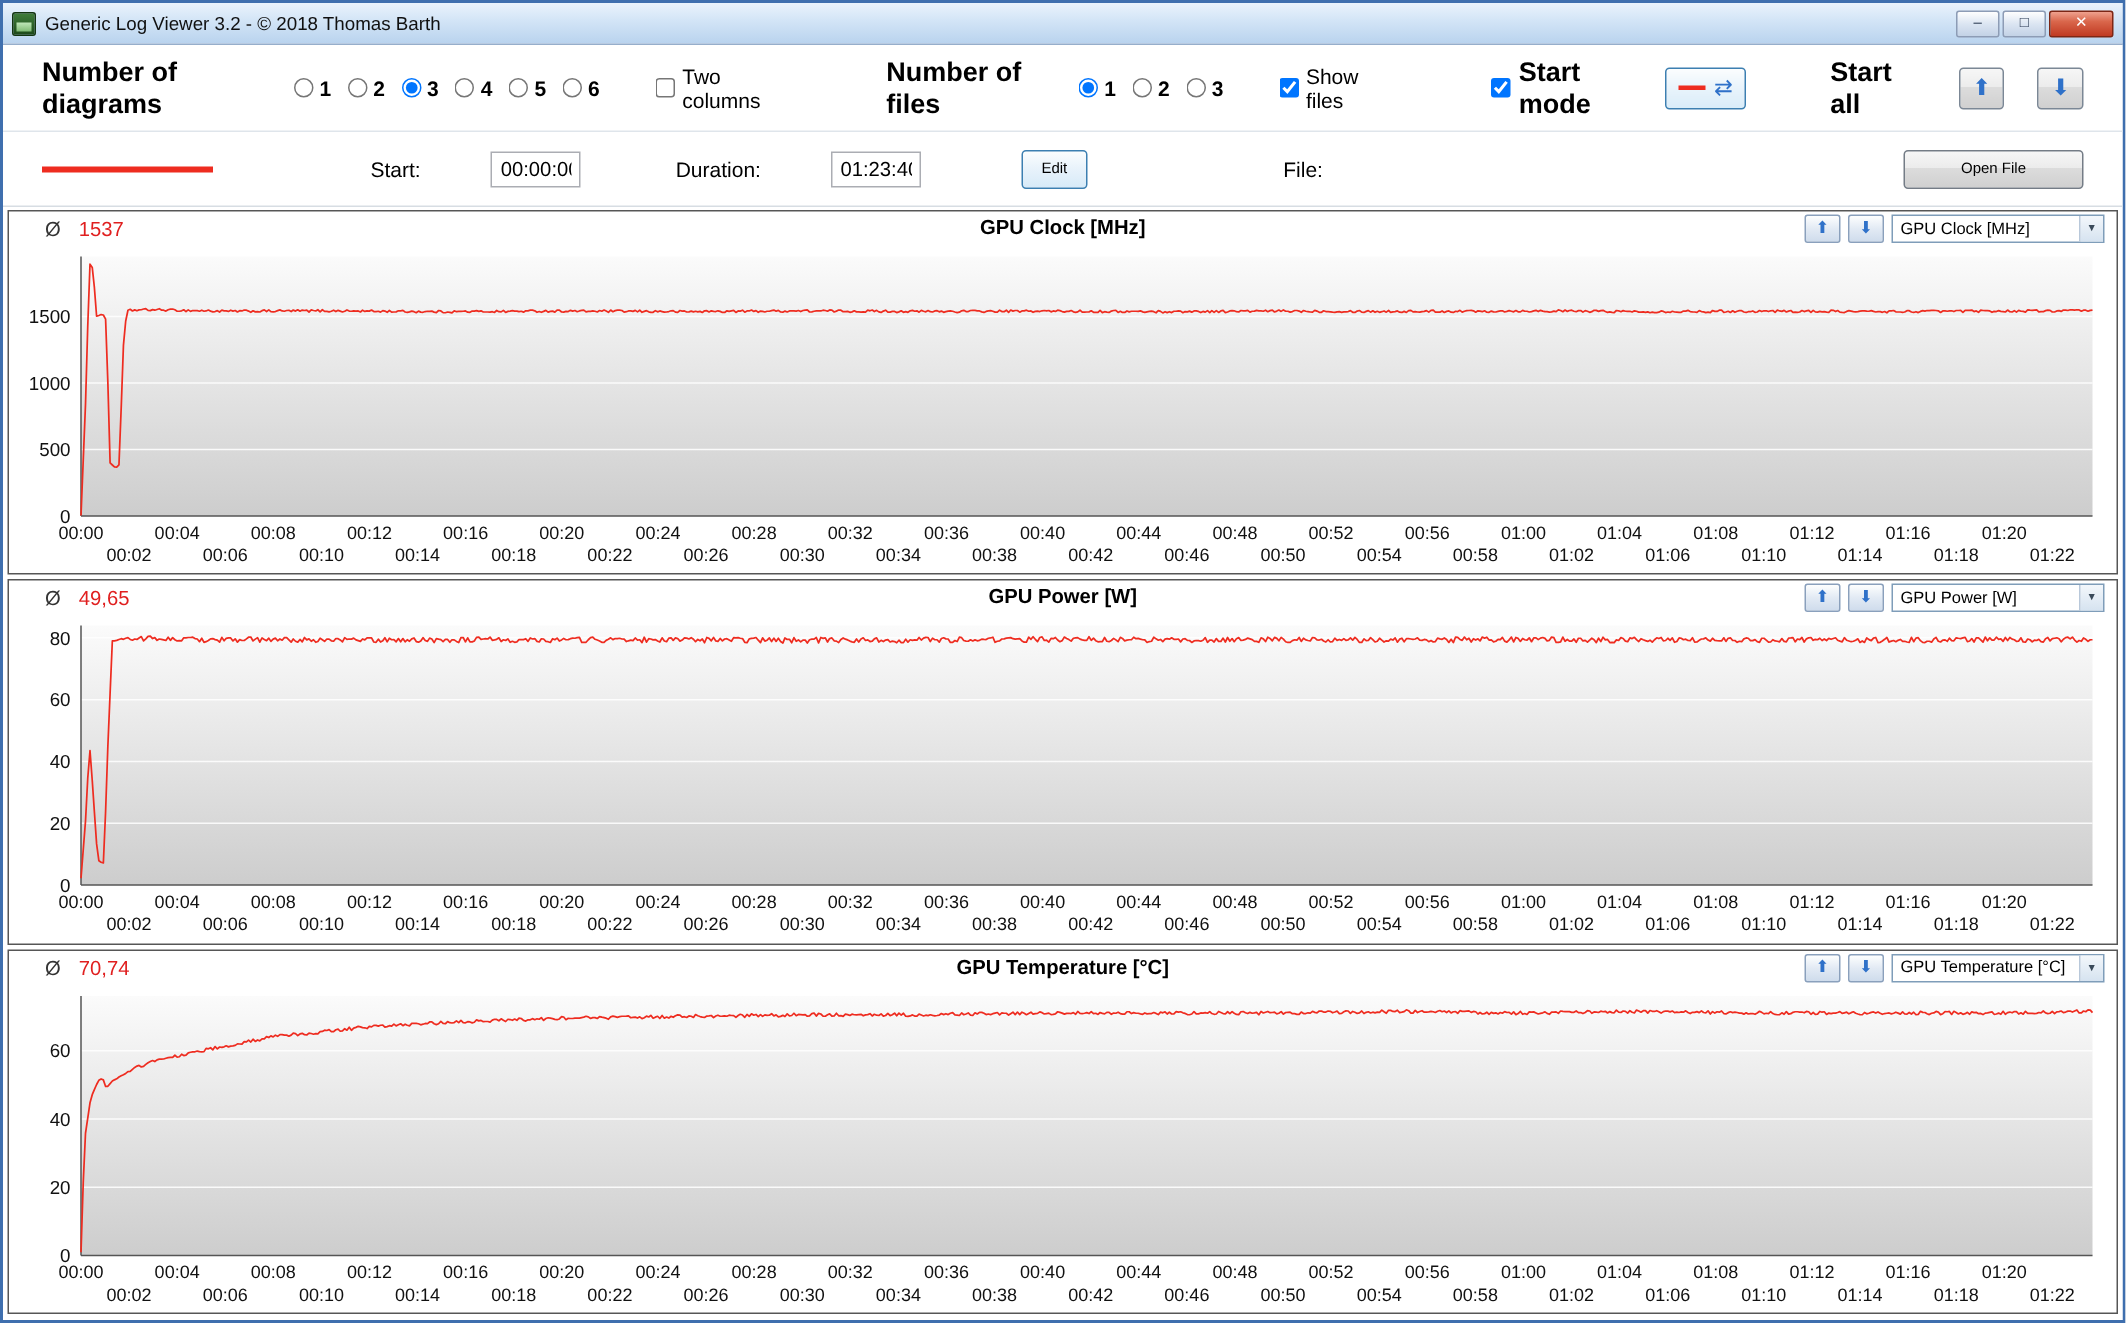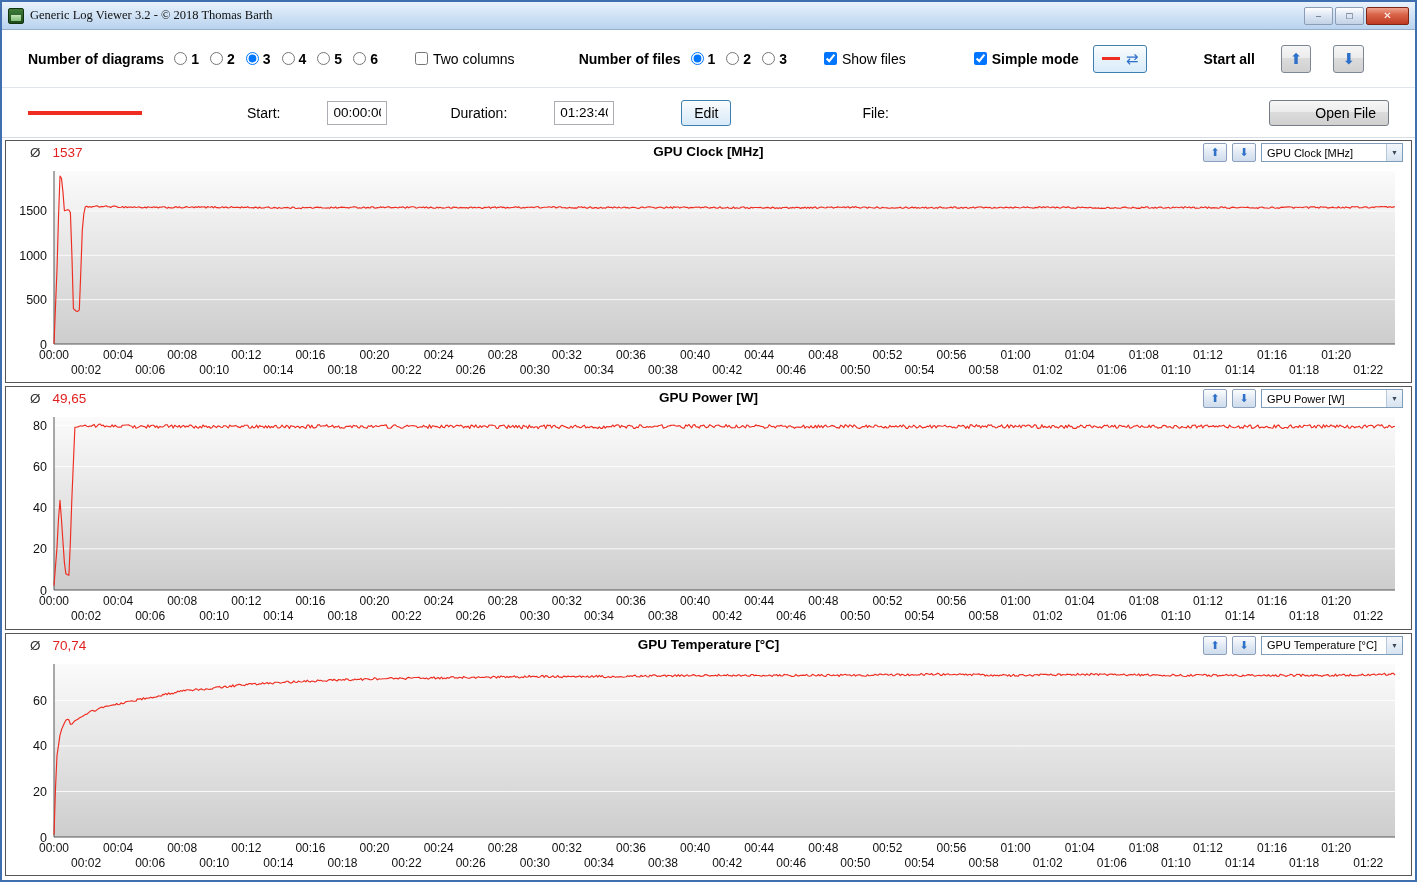--- a/index.html
+++ b/index.html
@@ -4,58 +4,58 @@
 <style>
   * { box-sizing: border-box; margin: 0; padding: 0; }
   html,body { width:1417px; height:882px; overflow:hidden; }
   body { font-family:"Liberation Sans", sans-serif; background:#d8d8d8; }
 
   .window { width:1417px; height:882px; border:2px solid #3f6fae; background:#fff;
             display:flex; flex-direction:column; }
 
   
   .titlebar { flex:0 0 28px; background:linear-gradient(#eaf3fc,#d2e4f6 45%,#b9d3ee);
-              border-bottom:1px solid #96aecb; display:flex; align-items:center; padding:0 6px; gap:6px;font-family:Liberation Serif, serif; }
+              border-bottom:1px solid #96aecb; display:flex; align-items:center; padding:0 6px; gap:6px; }
   .app-icon { width:16px; height:16px; background:linear-gradient(#3f7d3a,#1d4a1a); border:1px solid #123510;
               border-radius:2px; position:relative; }
   .app-icon::after { content:""; position:absolute; left:2px; bottom:2px; width:10px; height:6px;
               background:linear-gradient(#bfe6b8,#7fba74); }
   .title-text { font-size:12.5px; color:#101010; }
   .win-controls { margin-left:auto; display:flex; gap:2px; }
   .win-btn { width:29px; height:18px; border:1px solid #8d9cb5; border-radius:2px;
              background:linear-gradient(#fefefe,#dbe5f2 50%,#c3d2e6); font-size:10px; line-height:1;
              display:flex; align-items:center; justify-content:center; color:#25354d; cursor:default; }
   .win-btn.close { width:43px; background:linear-gradient(#f0a留0,#d9664b 40%,#c03a22);
              background:linear-gradient(#efa18e,#d9664b 40%,#c03a22); color:#fff; border-color:#7c2615; }
 
   
   .toolbar { flex:0 0 58px; display:flex; align-items:center; padding:0 26px; background:#fff;
              border-bottom:1px solid #dfe5eb; font-size:14px; }
-  .bold { font-weight:700; font-size:14px; }
+  .bold { font-weight:700; font-size:18px; }
   .radio-group { display:flex; align-items:center; margin-left:10px; }
   .radio-item { display:flex; align-items:center; margin-right:11px; font-weight:700; font-size:14px; }
   .radio-item input { margin-right:4px; }
   .check-item { display:flex; align-items:center; font-size:14px;padding-left:12px; }
   .check-item input { margin-right:5px; }
   .tool-btn { height:28px; border:1px solid #7b8795; border-radius:3px; padding:0 8px;
               background:linear-gradient(#f6f6f6,#ececec 45%,#dcdcdc 46%,#d0d0d0);
               display:flex; align-items:center; justify-content:center; gap:6px; cursor:default; }
   .tool-btn.highlight { border:1px solid #3c7fb1; background:linear-gradient(#fbfdfe,#eaf4fb 45%,#d9ecf9); }
   .arrow-glyph { color:#2f71c9; font-size:15px; line-height:1; }
   .red-dash { width:18px; height:3px; background:#ee2c20; display:inline-block; }
 
   
   .filebar { flex:0 0 50px; display:flex; align-items:center; padding:0 26px; background:#fff;
              border-bottom:1px solid #d7dde3; font-size:14px;gap:41px; }
   .series-line { width:114px; height:4px; background:#ee2c20; }
   .txt-input { height:24px; border:1px solid #abadb3; padding:2px 5px; font-size:13.5px;
                font-family:"Liberation Sans", sans-serif; color:#000; background:#fff; }
-  .btn { height:26px; border:1px solid #747c86; border-radius:3px; padding:0 12px; font-size:14px;
+  .btn { height:26px; border:1px solid #747c86; border-radius:3px; padding:0 12px; font-size:10px;
          font-family:"Liberation Sans", sans-serif;
-         background:linear-gradient(#f6f6f6,#ececec 45%,#dcdcdc 46%,#d0d0d0); cursor:default;text-align:right; }
+         background:linear-gradient(#f6f6f6,#ececec 45%,#dcdcdc 46%,#d0d0d0); cursor:default; }
   .btn.blue-border { border:1px solid #3c7fb1; background:linear-gradient(#fbfdfe,#e9f3fb 45%,#d7eaf8); }
 
   
   .panels { flex:1 1 auto; display:flex; flex-direction:column; padding:2px 3px 4px; gap:3px; background:#fff; }
   .panel { flex:1 1 0; border:1px solid #565656; background:#fff; position:relative; overflow:hidden; }
   .panel-header { height:24px; position:relative; }
   .avg { position:absolute; left:24px; top:4px; font-size:13.5px; }
   .avg-sym { color:#333; margin-right:12px; }
   .avg-num { color:#e01f1f; }
   .panel-title { position:absolute; left:0; right:0; top:3px; text-align:center; font-weight:700; font-size:13.5px; }
@@ -146,21 +146,21 @@
         </label>
       </span>
 
     <label class="check-item ml14">
       <input type="checkbox" checked="" style="">
       <span>Show files</span>
     </label>
 
     <label class="check-item bold ml56">
       <input type="checkbox" checked="" style="">
-      <span class="bold">Simple mode</span>
+      <span class="bold">Start mode</span>
     </label>
 
     <button class="tool-btn highlight ml14">
       <span class="red-dash" style="background: rgb(238, 44, 32);"></span>
       <span class="arrow-glyph">⇄</span>
     </button>
 
     <span class="bold ml56">Start all</span>
 
     <button class="tool-btn ml26">

